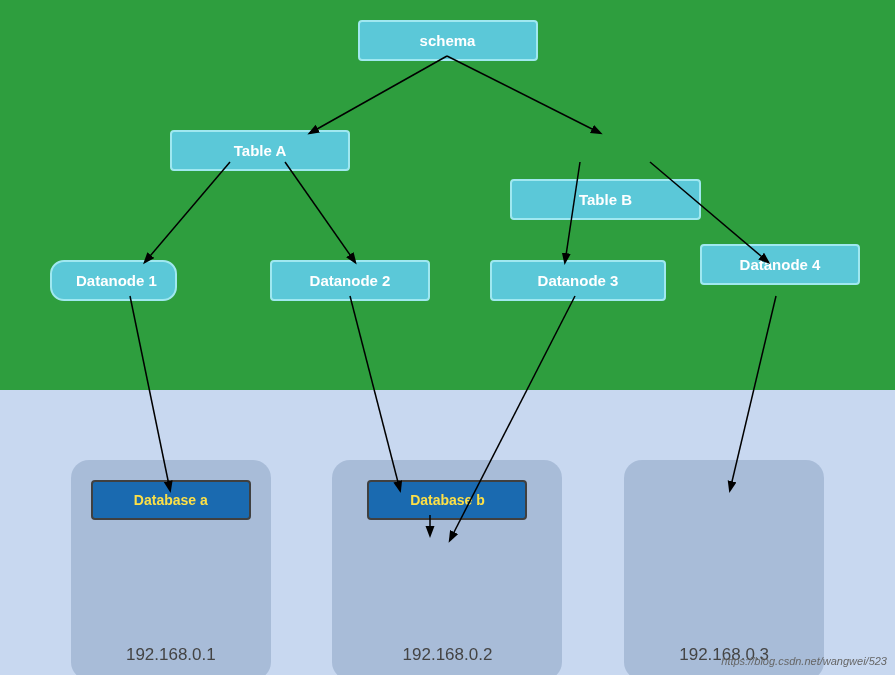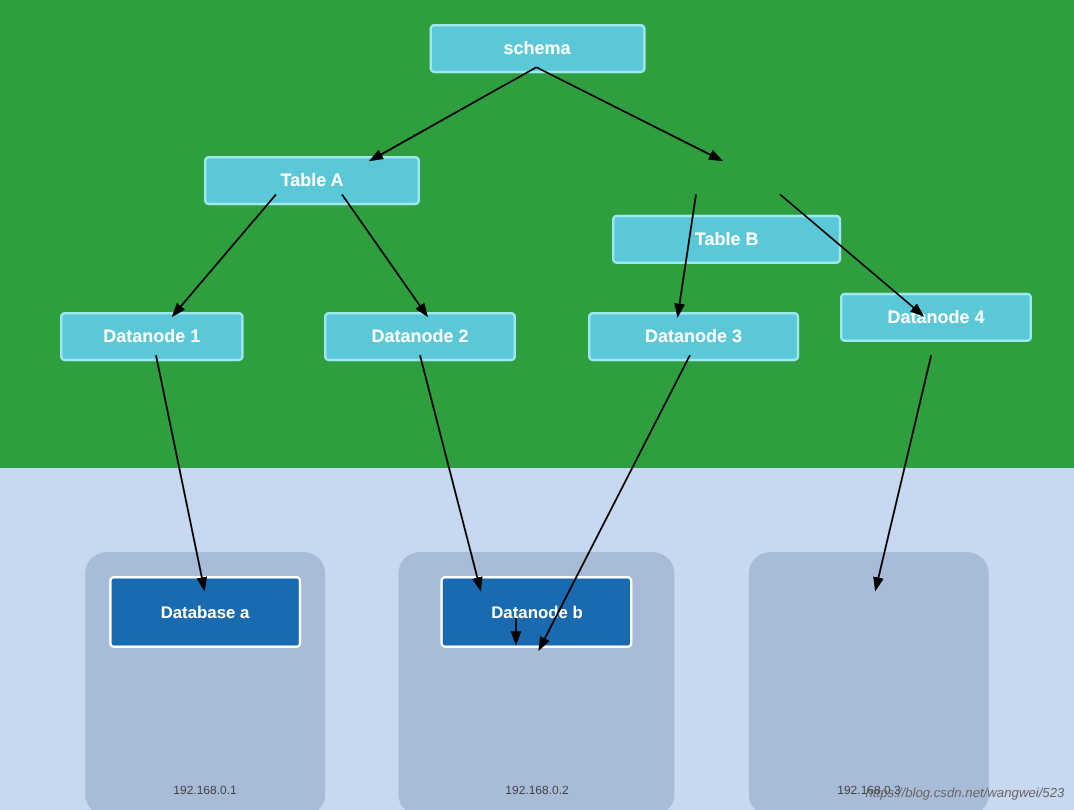--- a/index.html
+++ b/index.html
@@ -72,21 +72,22 @@
     .node-box.table-b {
       top: 146px;
       left: 510px;
       width: 191px;
       margin-top: 33px;
     }
 
     .node-box.datanode1 {
       top: 260px;
       left: 50px;
-      width: 153px;
+      width: 127px;
+      border-radius: 14px;
     }
 
     .node-box.datanode2 {
       top: 260px;
       left: 270px;
       width: 160px;
     }
 
     .node-box.datanode3 {
       top: 260px;
@@ -125,37 +126,37 @@
     }
 
     .db-panel.panel-e {
       width: 200px;
       height: 220px;
       margin-top: 10px;
     }
 
     .db-box {
       background: #1a6ab0;
-      border: 2px solid #ffffff;
+      border: 2px solid #404040;
       border-radius: 4px;
-      padding: 20px 20px;
-      color: #ffffff;
+      padding: 10px 20px;
+      color: #fde047;
       font-size: 14px;
       font-weight: bold;
       text-align: center;
       width: 160px;
     }
 
     .db-ip {
       position: absolute;
       bottom: 15px;
       left: 50%;
       transform: translateX(-50%);
       color: #444;
-      font-size: 10px;
+      font-size: 17px;
     }
 
     
     .arrows-svg {
       position: absolute;
       top: 0;
       left: 0;
       width: 895px;
       height: 675px;
       pointer-events: none;
@@ -209,21 +210,21 @@
 
     <div class="db-panel panel-a">
       <div class="db-box">
         <span>Database a</span>
       </div>
       <span class="db-ip">192.168.0.1</span>
     </div>
 
     <div class="db-panel panel-bc">
       <div class="db-box">
-        <span>Datanode b</span>
+        <span>Database b</span>
       </div>
       <span class="db-ip">192.168.0.2</span>
     </div>
 
     <div class="db-panel panel-e">
       <span class="db-ip">192.168.0.3</span>
     </div>
   </div>
 
   <svg class="arrows-svg">

